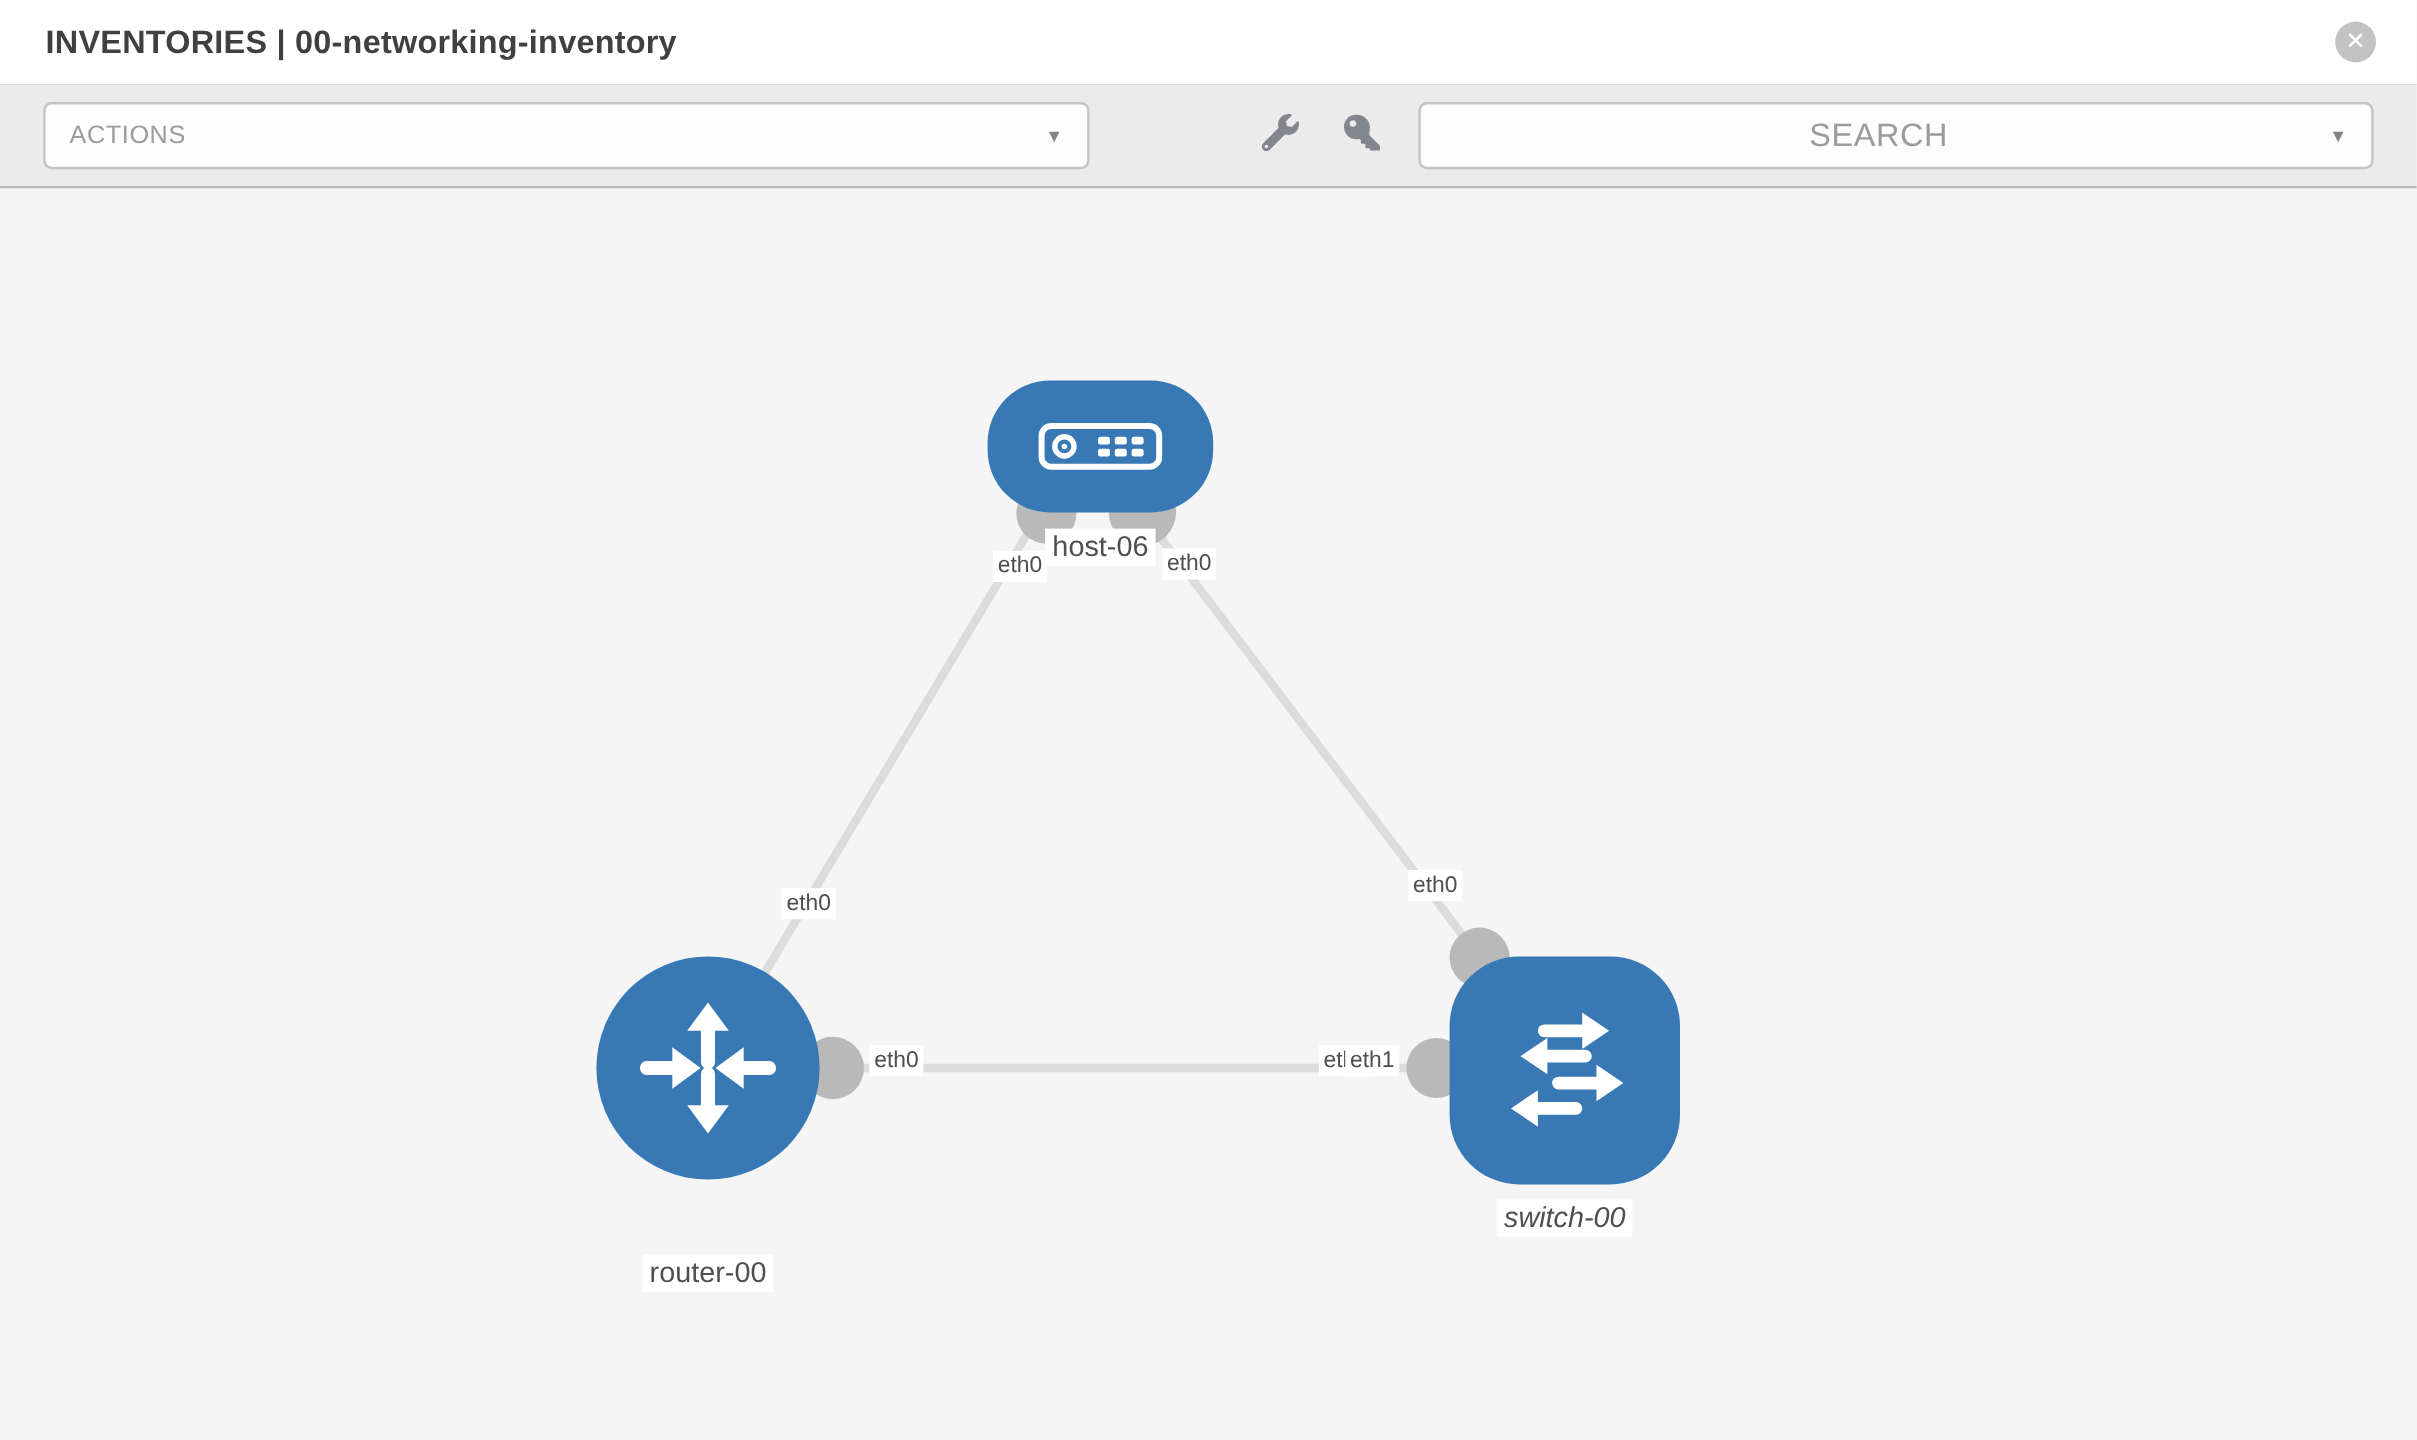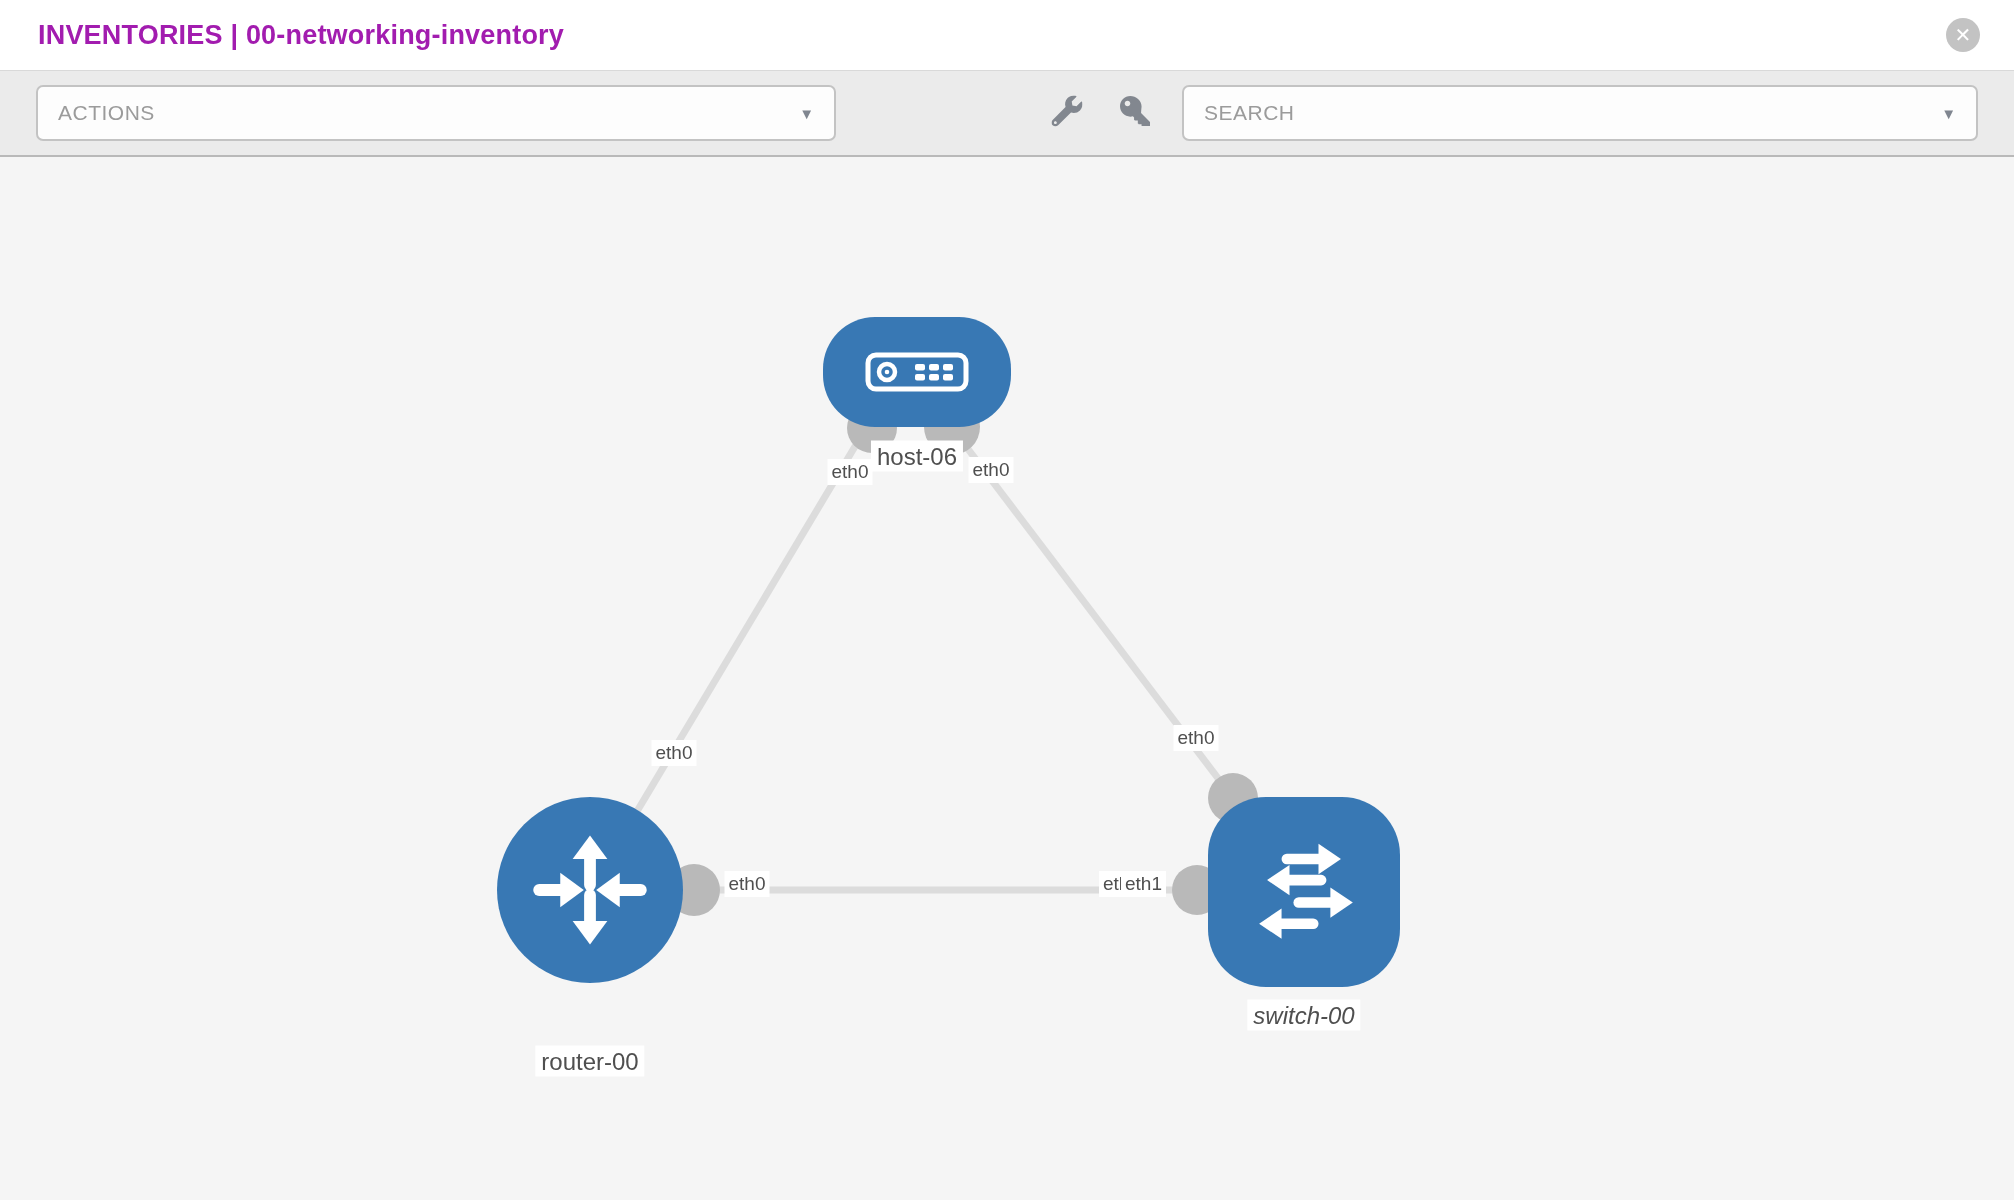--- a/index.html
+++ b/index.html
@@ -8,41 +8,41 @@
     font-family:"Liberation Sans","DejaVu Sans",sans-serif;
     background:#f5f5f5;
   }
   
   .header{
     position:absolute;left:0;top:0;width:2014px;height:71px;
     background:#ffffff;border-bottom:1px solid #d9d9d9;
     display:flex;align-items:center;box-sizing:border-box;
   }
   .header-title{
-    margin-left:38px;font-size:27px;font-weight:bold;color:#a21caf;letter-spacing:.2px;
+    margin-left:38px;font-size:27px;font-weight:bold;color:#404040;letter-spacing:.2px;
   }
   .close-btn{
     position:absolute;right:34px;top:18px;width:34px;height:34px;border-radius:50%;
     background:#c3c3c3;color:#ffffff;display:flex;align-items:center;justify-content:center;
     font-size:20px;font-weight:bold;cursor:pointer;line-height:1;
   }
   
   .toolbar{
     position:absolute;left:0;top:71px;width:2014px;height:86px;
     background:#ebebeb;border-bottom:2px solid #b9b9b9;box-sizing:border-box;
   }
   .select-box{
     position:absolute;top:14px;height:56px;background:#fdfdfd;
     border:2px solid #c3c3c3;border-radius:7px;box-sizing:border-box;
     display:flex;align-items:center;padding:0 20px;
   }
   .select-box .box-label{font-size:21px;color:#9b9b9b;letter-spacing:.5px;flex:1;}
   .select-box input{
     flex:1;border:none;outline:none;background:transparent;
-    font-family:inherit;font-size:21px;color:#6b6b6b;letter-spacing:.5px;padding:0;
+    font-family:inherit;font-size:27px;color:#6b6b6b;letter-spacing:.5px;padding:0;text-align:center;
   }
   .select-box input::placeholder{color:#9b9b9b;opacity:1;}
   .caret{font-size:15px;color:#808690;margin-left:14px;}
   .tool-icon{position:absolute;top:42px;transform:translate(-50%,-50%);cursor:pointer;}
   
   .canvas{
     position:absolute;left:0;top:157px;width:2014px;height:1043px;background:#f5f5f5;
   }
   .net-svg{position:absolute;left:0;top:0;}
   .node{
@@ -71,21 +71,21 @@
 
 <div class="header">
   <div class="header-title">INVENTORIES | 00-networking-inventory</div>
   <div class="close-btn">
     <span>✕</span>
   </div>
 </div>
 
 <div class="toolbar">
 
-  <div class="select-box" style="left:36px;width:800px;gap:48px;">
+  <div class="select-box" style="left:36px;width:872px;gap:48px;">
     <span class="box-label">ACTIONS</span>
     <span class="caret">▼</span>
   </div>
 
   <div class="tool-icon" style="left:1067px;">
     <svg width="31" height="31" viewBox="0 0 512 512">
       <path fill="#82878f" d="M507.7 109.1c-2.2-9-13.5-12.1-20.1-5.5l-74.4 74.4-67.9-11.3-11.3-67.9 74.4-74.4c6.6-6.6 3.4-17.9-5.7-20.2-47.4-11.7-99.6.9-136.6 37.9-39.6 39.6-50.5 97.1-34 147.2L18.7 402.8c-25 25-25 65.5 0 90.5s65.5 25 90.5 0l213.2-213.2c50.1 16.7 107.5 5.7 147.4-34.2 37.1-37.1 49.7-89.3 37.9-136.8zM64 472c-13.2 0-24-10.7-24-24 0-13.3 10.8-24 24-24s24 10.7 24 24c0 13.3-10.8 24-24 24z"></path>
     </svg>
   </div>
 

